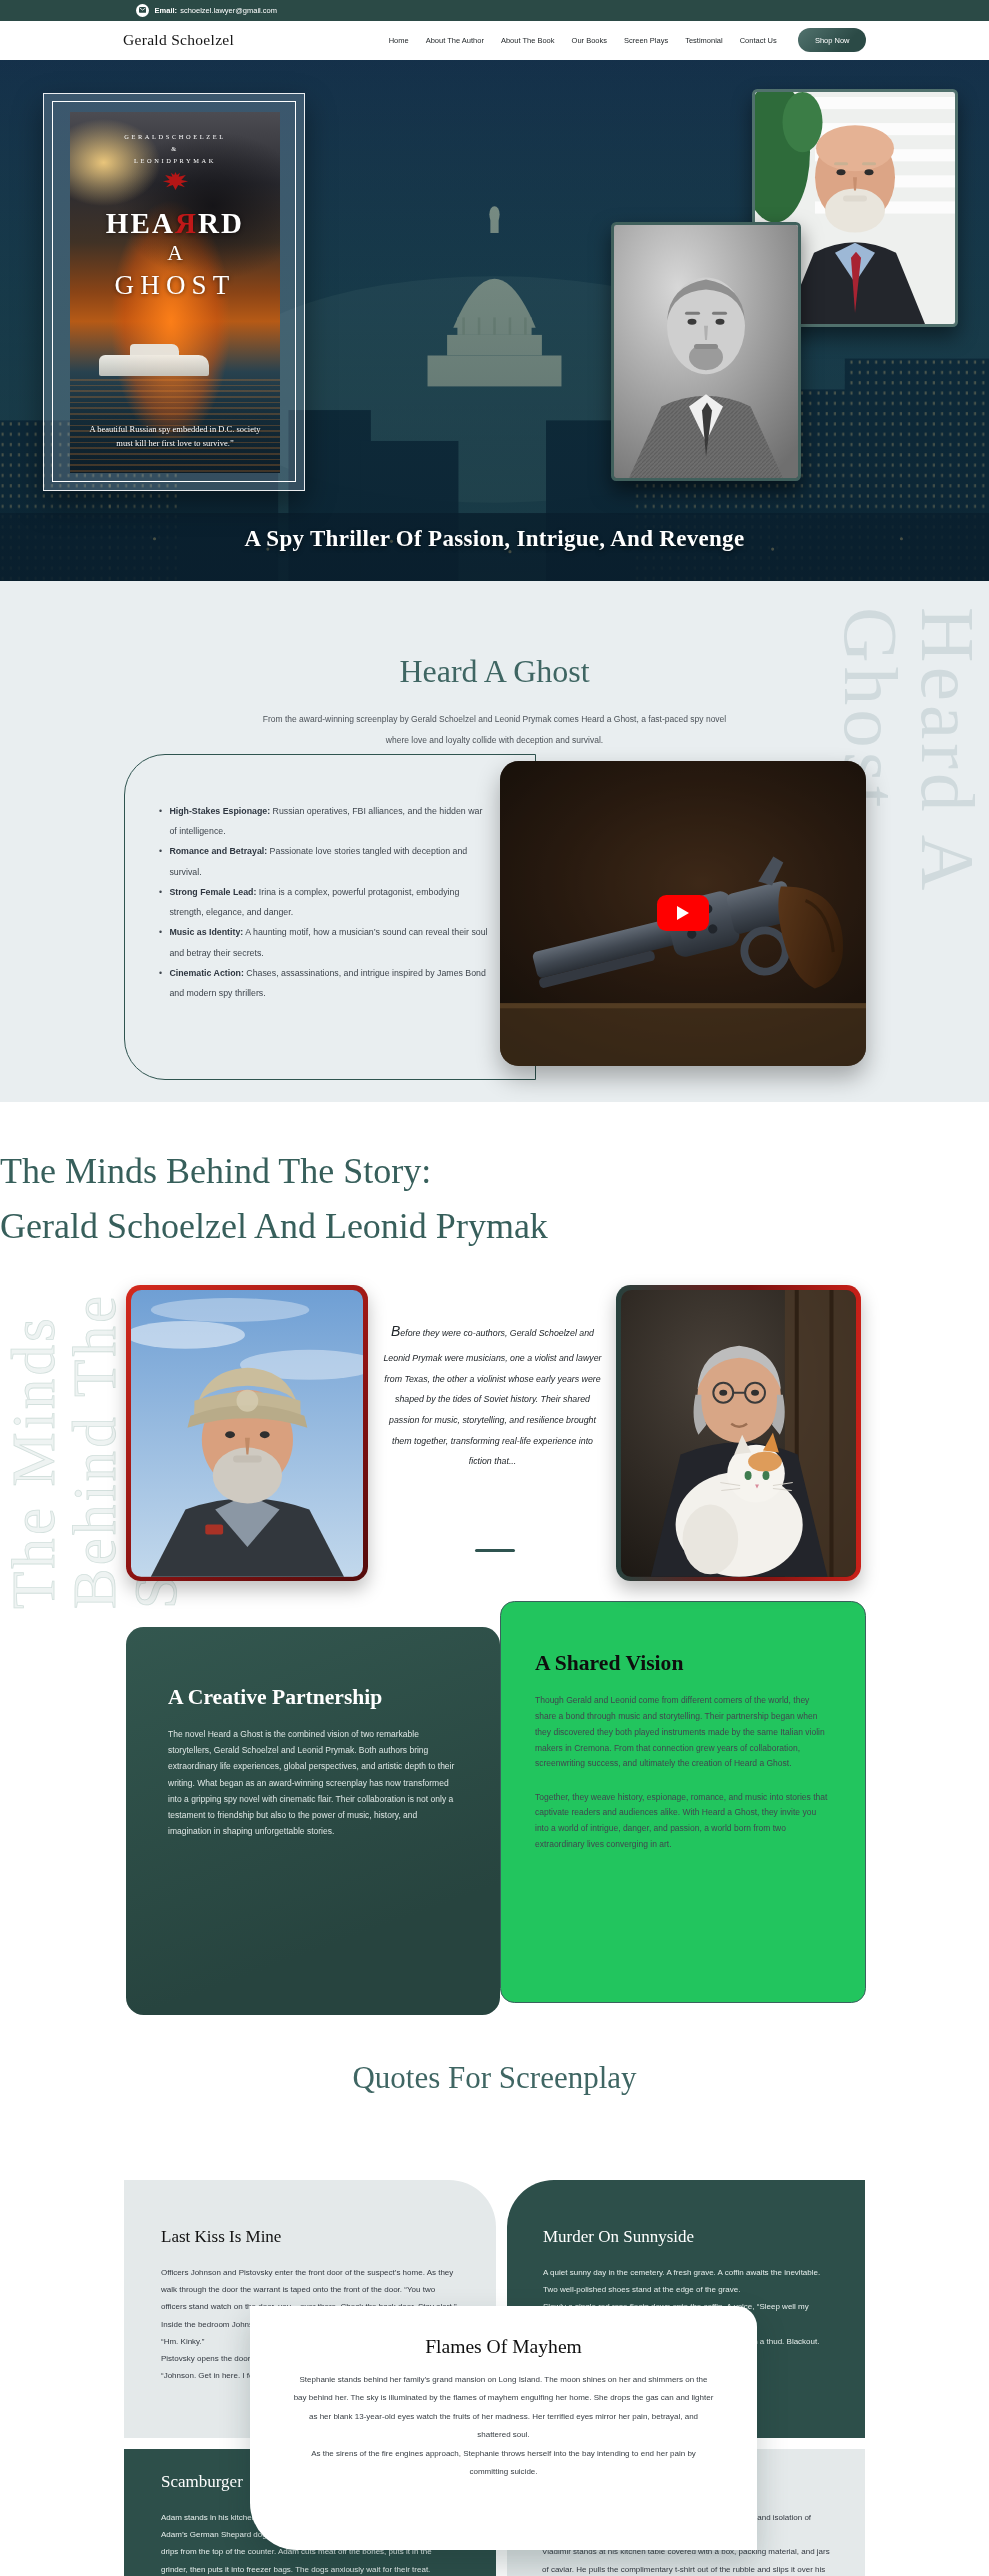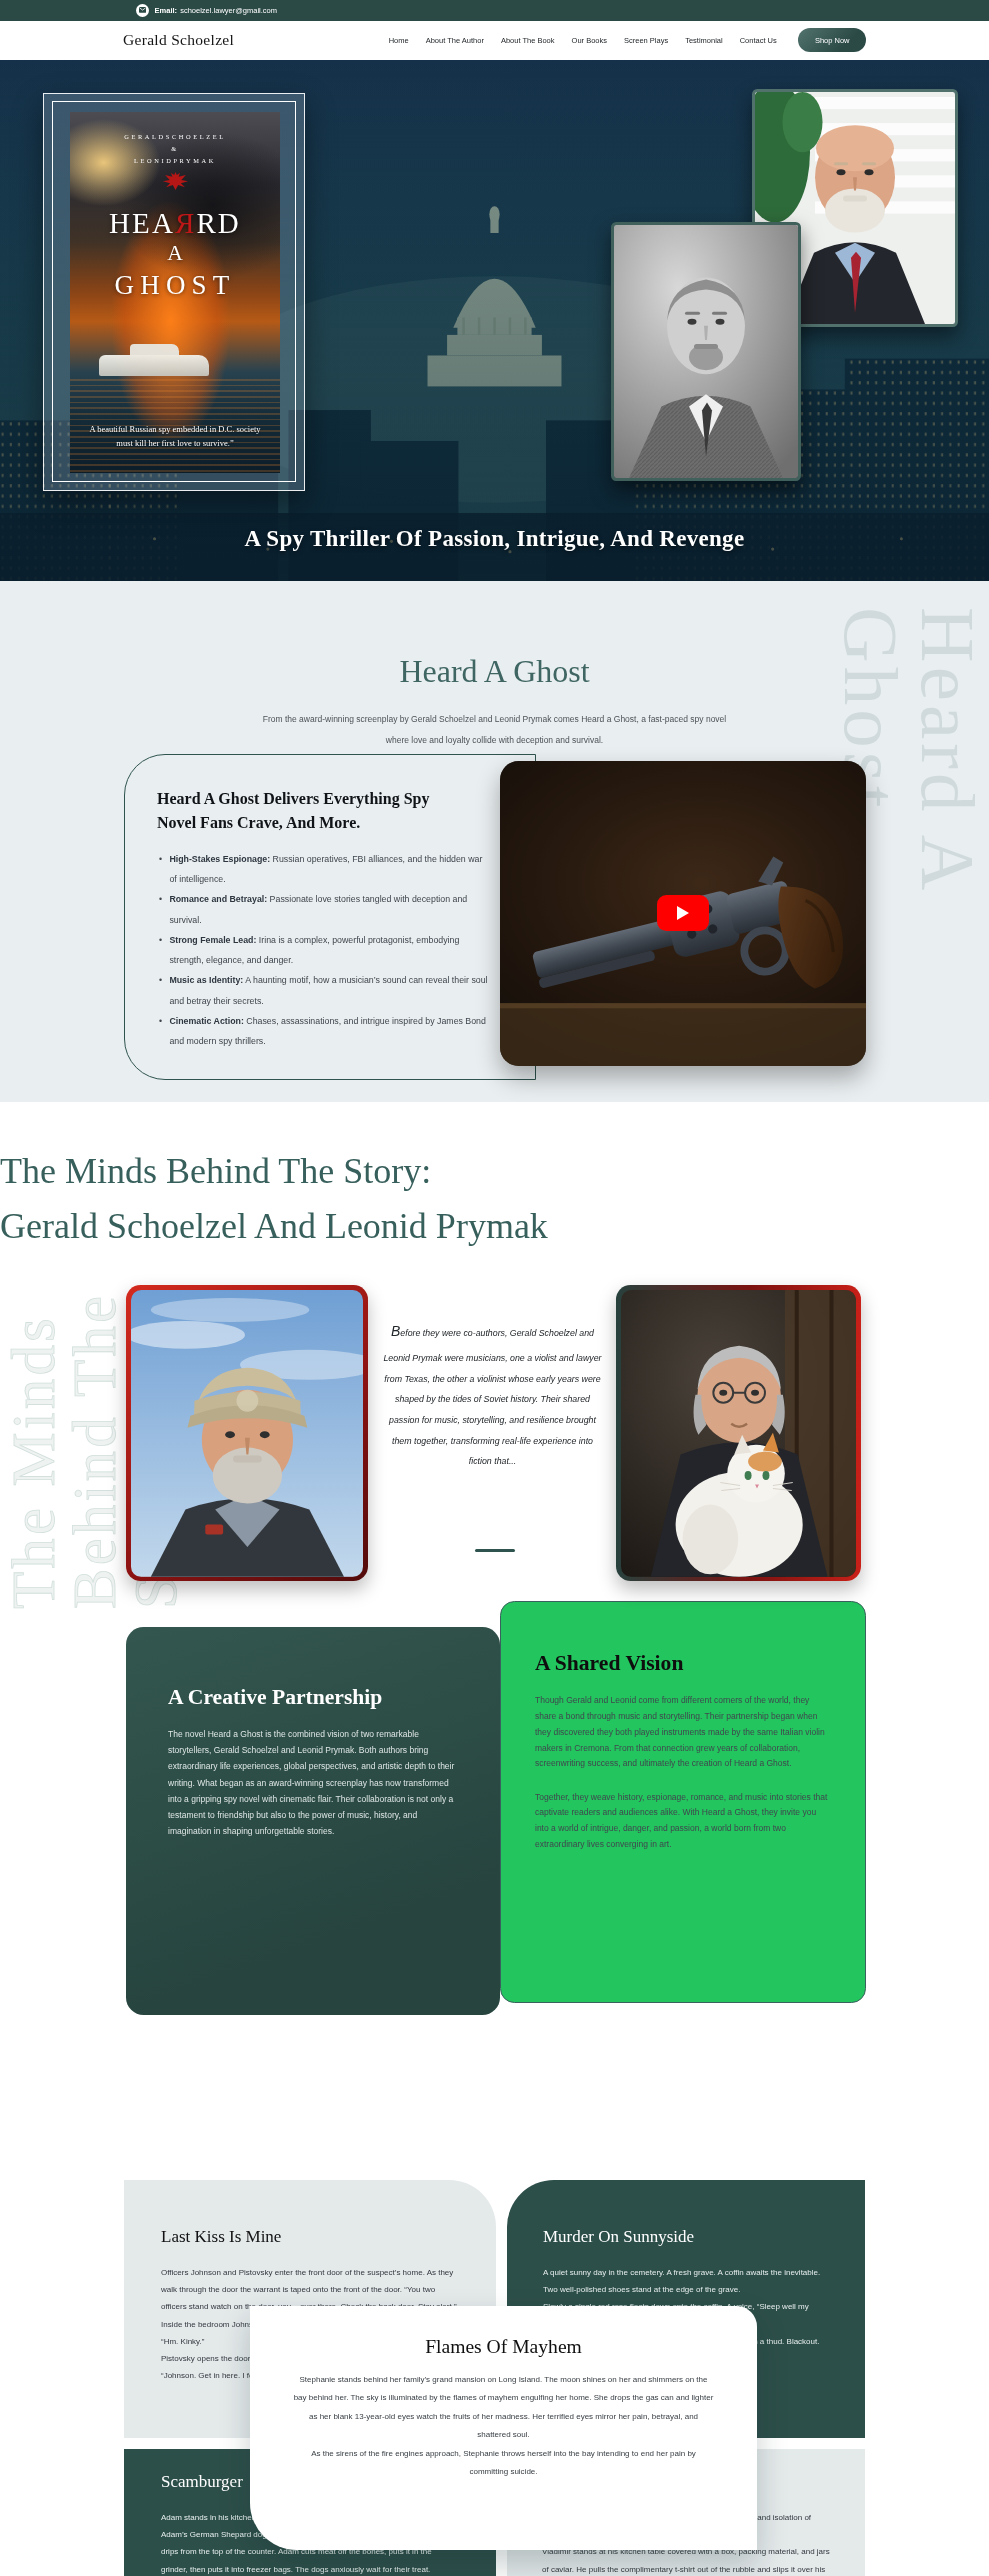--- a/index.html
+++ b/index.html
@@ -32,21 +32,21 @@
                 box-shadow:0 12.4px 28px rgba(0,0,0,.4); }
   .book-frame::before { content:""; position:absolute; inset:7.7px; border:0.8px solid #ffffff; pointer-events:none; }
   .book-cover { position:absolute; left:26px; top:18.5px; width:210px; height:361px; overflow:hidden; text-align:center;
      background:
        radial-gradient(ellipse 88px 67px at 16% 14%, rgba(243,205,126,.95), rgba(243,205,126,0) 65%),
        radial-gradient(ellipse 134px 103px at 68% 26%, rgba(16,16,20,.85), rgba(16,16,20,0) 72%),
        radial-gradient(ellipse 77px 155px at 48% 58%, rgba(255,128,24,.95), rgba(214,84,12,.45) 60%, rgba(214,84,12,0) 78%),
        linear-gradient(180deg,#4c4c52 0%, #2c2c32 20%, #403226 36%, #8a4416 50%, #b65a16 58%, #28424f 72%, #142b38 85%, #0c1d28 100%); }
   .cover-authors { padding-top:18.5px; color:#fff; font-size:6.4px; letter-spacing:2.6px; line-height:1.9; }
   .cover-eagle { margin:4.1px auto 1px; width:27px; }
-  .cover-title { color:#fff; font-size:29px; letter-spacing:2.1px; font-weight:400; line-height:1.0; text-shadow:0 1px 4.1px rgba(0,0,0,.55);margin-top:16px; }
+  .cover-title { color:#fff; font-size:29px; letter-spacing:2.1px; font-weight:700; line-height:1.0; text-shadow:0 1px 4.1px rgba(0,0,0,.55);margin-top:16px; }
   .cover-title .red { color:#c01818; }
   .cover-a { color:#fff; font-size:21.6px; margin-top:3.1px; text-shadow:0 1px 4.1px rgba(0,0,0,.55);}
   .cover-ghost { color:#fff; font-size:27px; letter-spacing:6.2px; margin-top:4.1px; text-shadow:0 1px 4.1px rgba(0,0,0,.55);}
   .boat { position:absolute; left:14%; bottom:27%; width:52%; height:20.6px; background:linear-gradient(#f2f2ec,#c6c6bf);
           border-radius:6.2px 10.3px 2.1px 2.1px; opacity:.95; }
   .boat::before { content:""; position:absolute; left:28%; top:-11.3px; width:45%; height:11.3px; background:#e8e8e2; border-radius:4.1px 7.2px 0 0; }
   .water-glow { position:absolute; left:0; right:0; bottom:0; height:26%;
           background:repeating-linear-gradient(180deg, rgba(255,140,40,.22) 0 1.5px, rgba(255,140,40,0) 1.5px 5.7px); }
   .cover-tag { position:absolute; left:13.4px; right:13.4px; bottom:23px; color:#fff; font-family:"Liberation Serif",serif;
                font-size:8.5px; line-height:1.65; text-shadow:0 0.5px 2.1px rgba(0,0,0,.7); }
@@ -296,21 +296,20 @@
 
   <div class="hero-tagline">A Spy Thriller Of Passion, Intrigue, And Revenge</div>
 </div>
 
 <div class="sec-book">
   <div class="wm-right">Heard A Ghost</div>
   <h2>Heard A Ghost</h2>
   <p class="sub">From the award-winning screenplay by Gerald Schoelzel and Leonid Prymak comes Heard a Ghost, a fast-paced spy novel where love and loyalty collide with deception and survival.</p>
 
   <div class="features-card">
-    <h3>Heard A Ghost Delivers Everything Spy Novel Fans Crave, And More.</h3>
     <ul>
       <li><span class="b-label">High-Stakes Espionage:</span><span> Russian operatives, FBI alliances, and the hidden war of intelligence.</span></li>
       <li><span class="b-label">Romance and Betrayal:</span><span> Passionate love stories tangled with deception and survival.</span></li>
       <li><span class="b-label">Strong Female Lead:</span><span> Irina is a complex, powerful protagonist, embodying strength, elegance, and danger.</span></li>
       <li><span class="b-label">Music as Identity:</span><span> A haunting motif, how a musician’s sound can reveal their soul and betray their secrets.</span></li>
       <li><span class="b-label">Cinematic Action:</span><span> Chases, assassinations, and intrigue inspired by James Bond and modern spy thrillers.</span></li>
     </ul>
   </div>
 
   <div class="video-card">
@@ -440,20 +439,21 @@
     <p>The novel Heard a Ghost is the combined vision of two remarkable storytellers, Gerald Schoelzel and Leonid Prymak. Both authors bring extraordinary life experiences, global perspectives, and artistic depth to their writing. What began as an award-winning screenplay has now transformed into a gripping spy novel with cinematic  flair. Their collaboration is not only a testament to friendship but  also to the power of music, history, and imagination in shaping  unforgettable stories.</p>
   </div>
   <div class="card-white">
     <h3 class="serif">A Shared Vision</h3>
     <p>Though Gerald and Leonid come from different corners of the world, they share a bond through music and storytelling. Their partnership began when they discovered they both played instruments made by the same Italian violin makers in Cremona. From that connection grew years of  collaboration, screenwriting success, and ultimately the creation of Heard a Ghost.</p>
     <p>Together, they weave history, espionage, romance, and music into stories that captivate readers and audiences alike. With Heard a Ghost, they invite you into a world of intrigue, danger, and passion, a world born from two extraordinary lives converging in art.</p>
   </div>
 </div>
 
 <div class="sec-quotes">
+  <h2>Quotes For Screenplay</h2>
 
   <div class="qcard q-light qc1">
     <h3>Last Kiss Is Mine</h3>
     <div class="q-text">Officers Johnson and Pistovsky enter the front door of the suspect’s home. As they walk through the door the warrant is taped onto the front of the door. “You two officers stand watch on the door, you... over there. Check the back door. Stay alert.”
 Inside the bedroom Johnson finds a violin on an alter and restraints over the bed.
 “Hm. Kinky.”
 Pistovsky opens the door to the fridge. Inside he finds body parts pickled in jars.
 “Johnson. Get in here. I found Johnny.”</div>
   </div>
 

